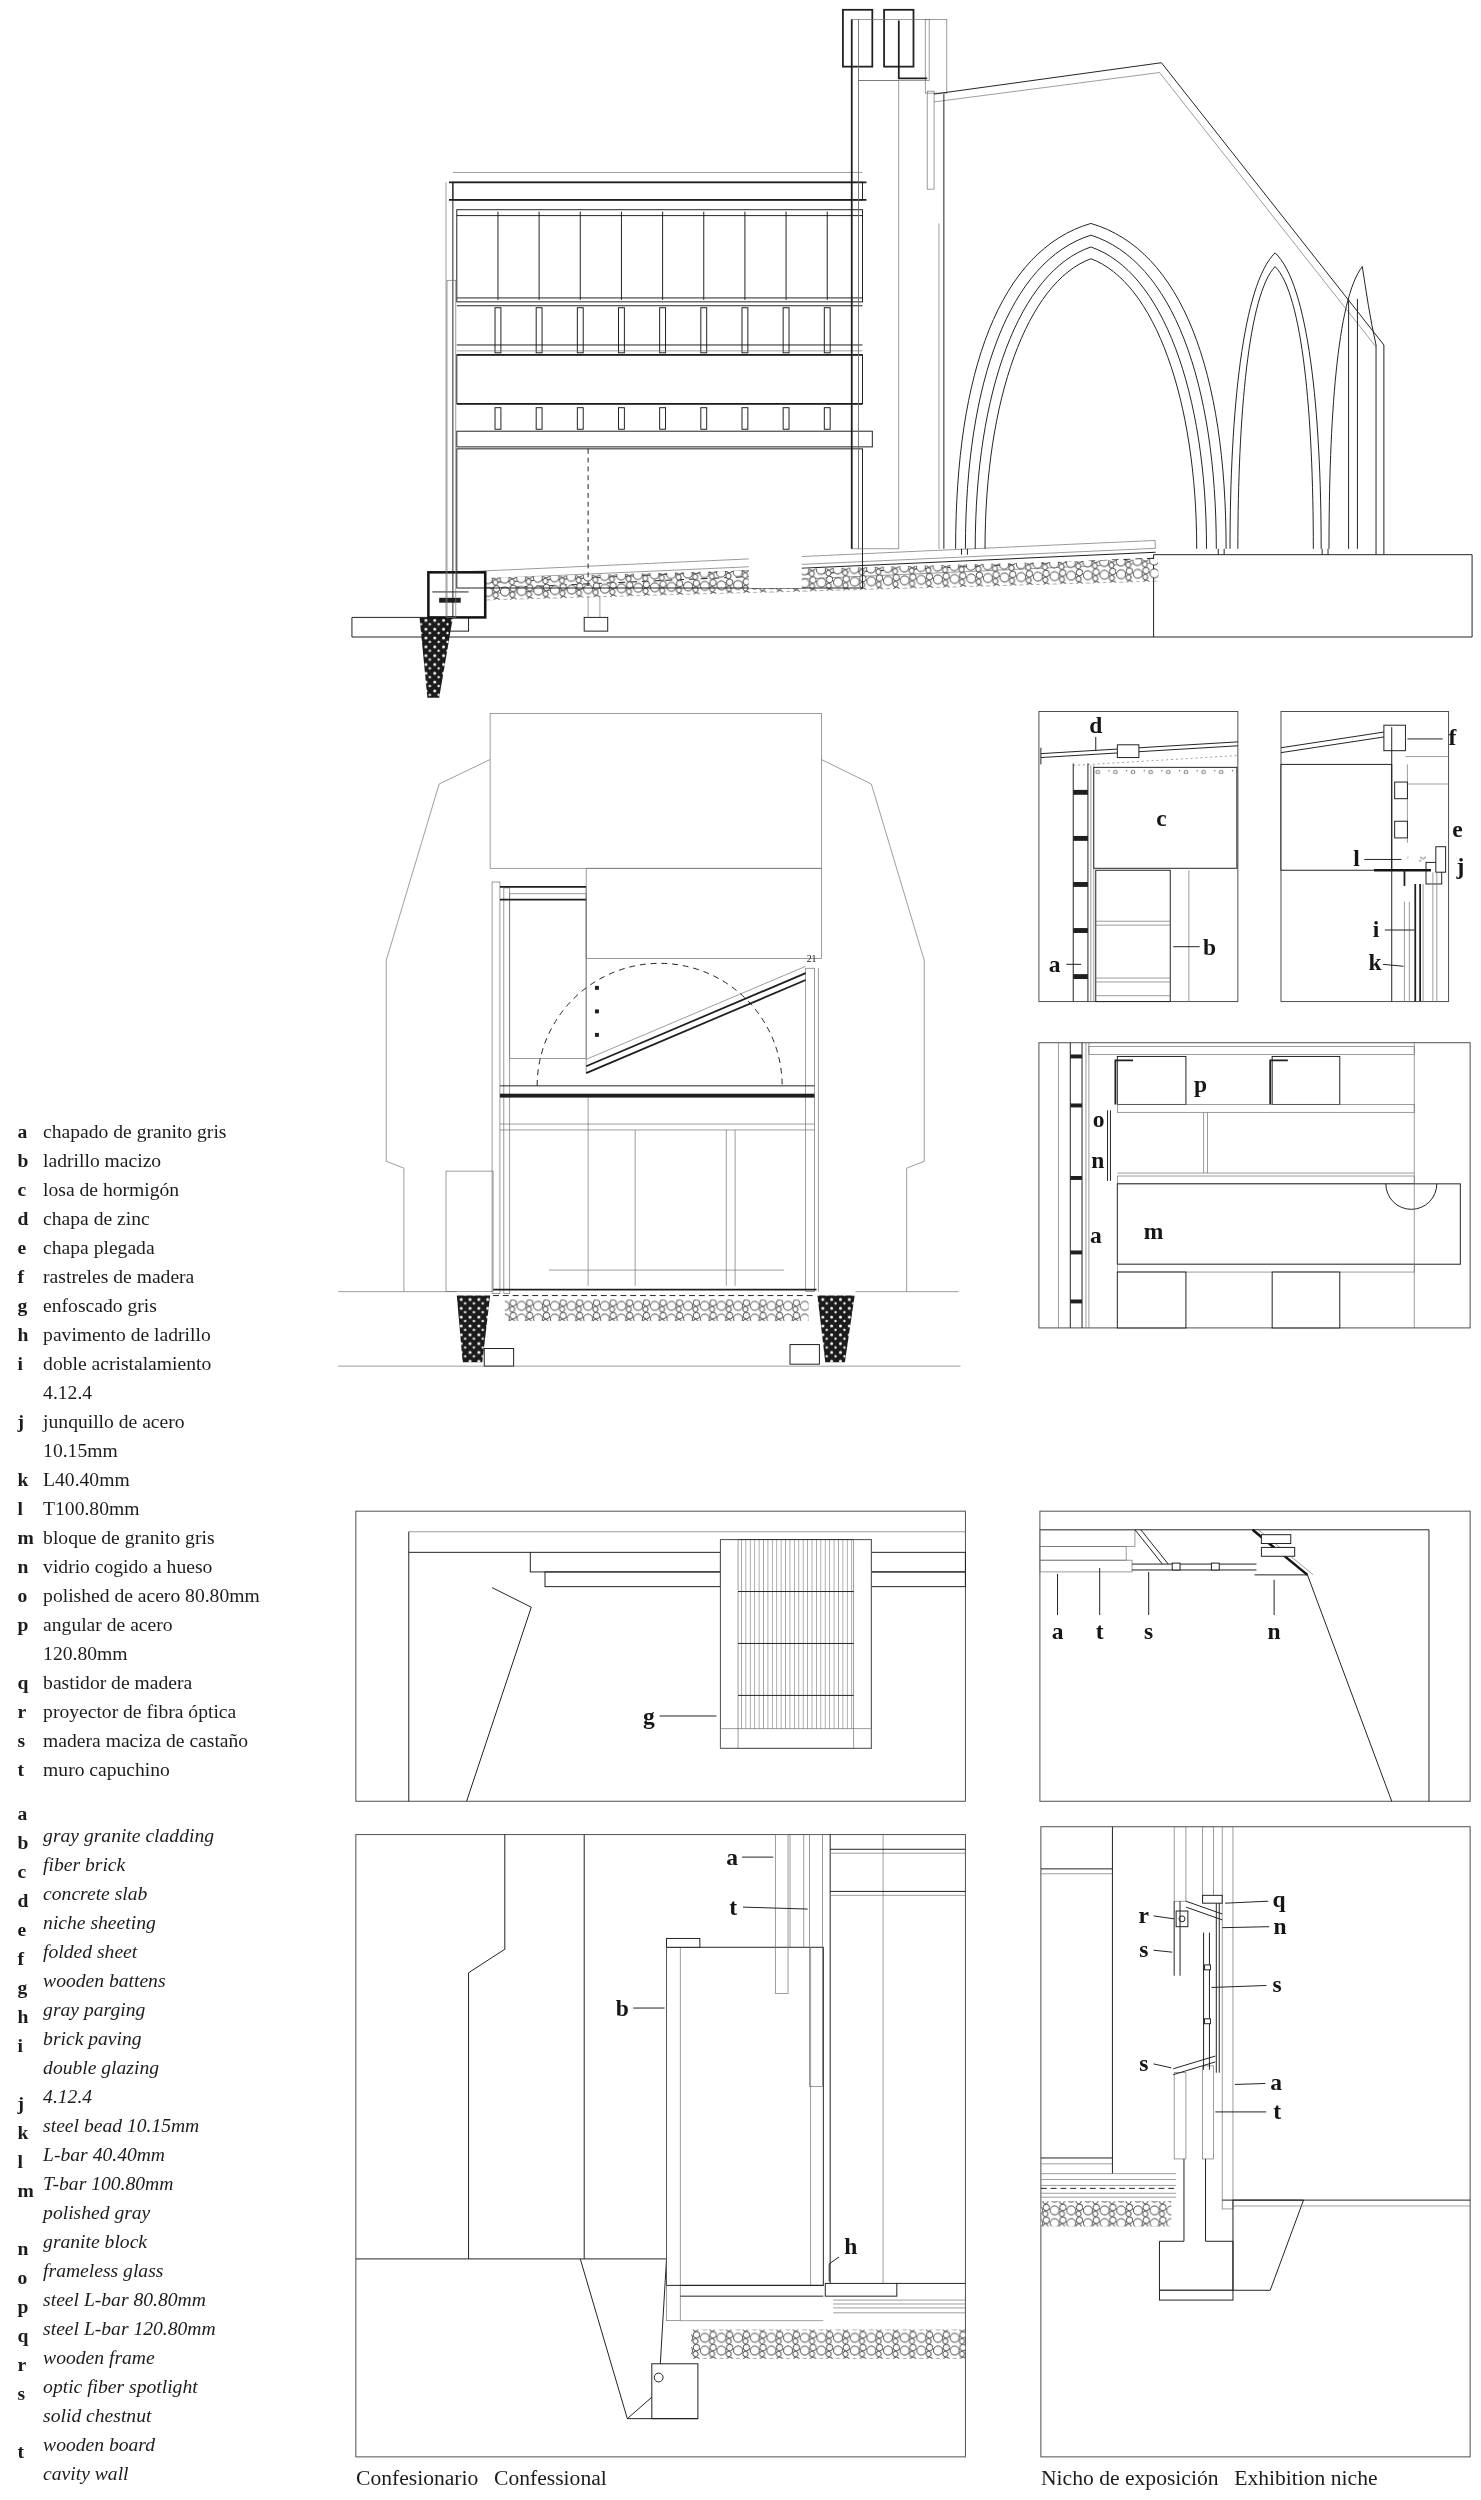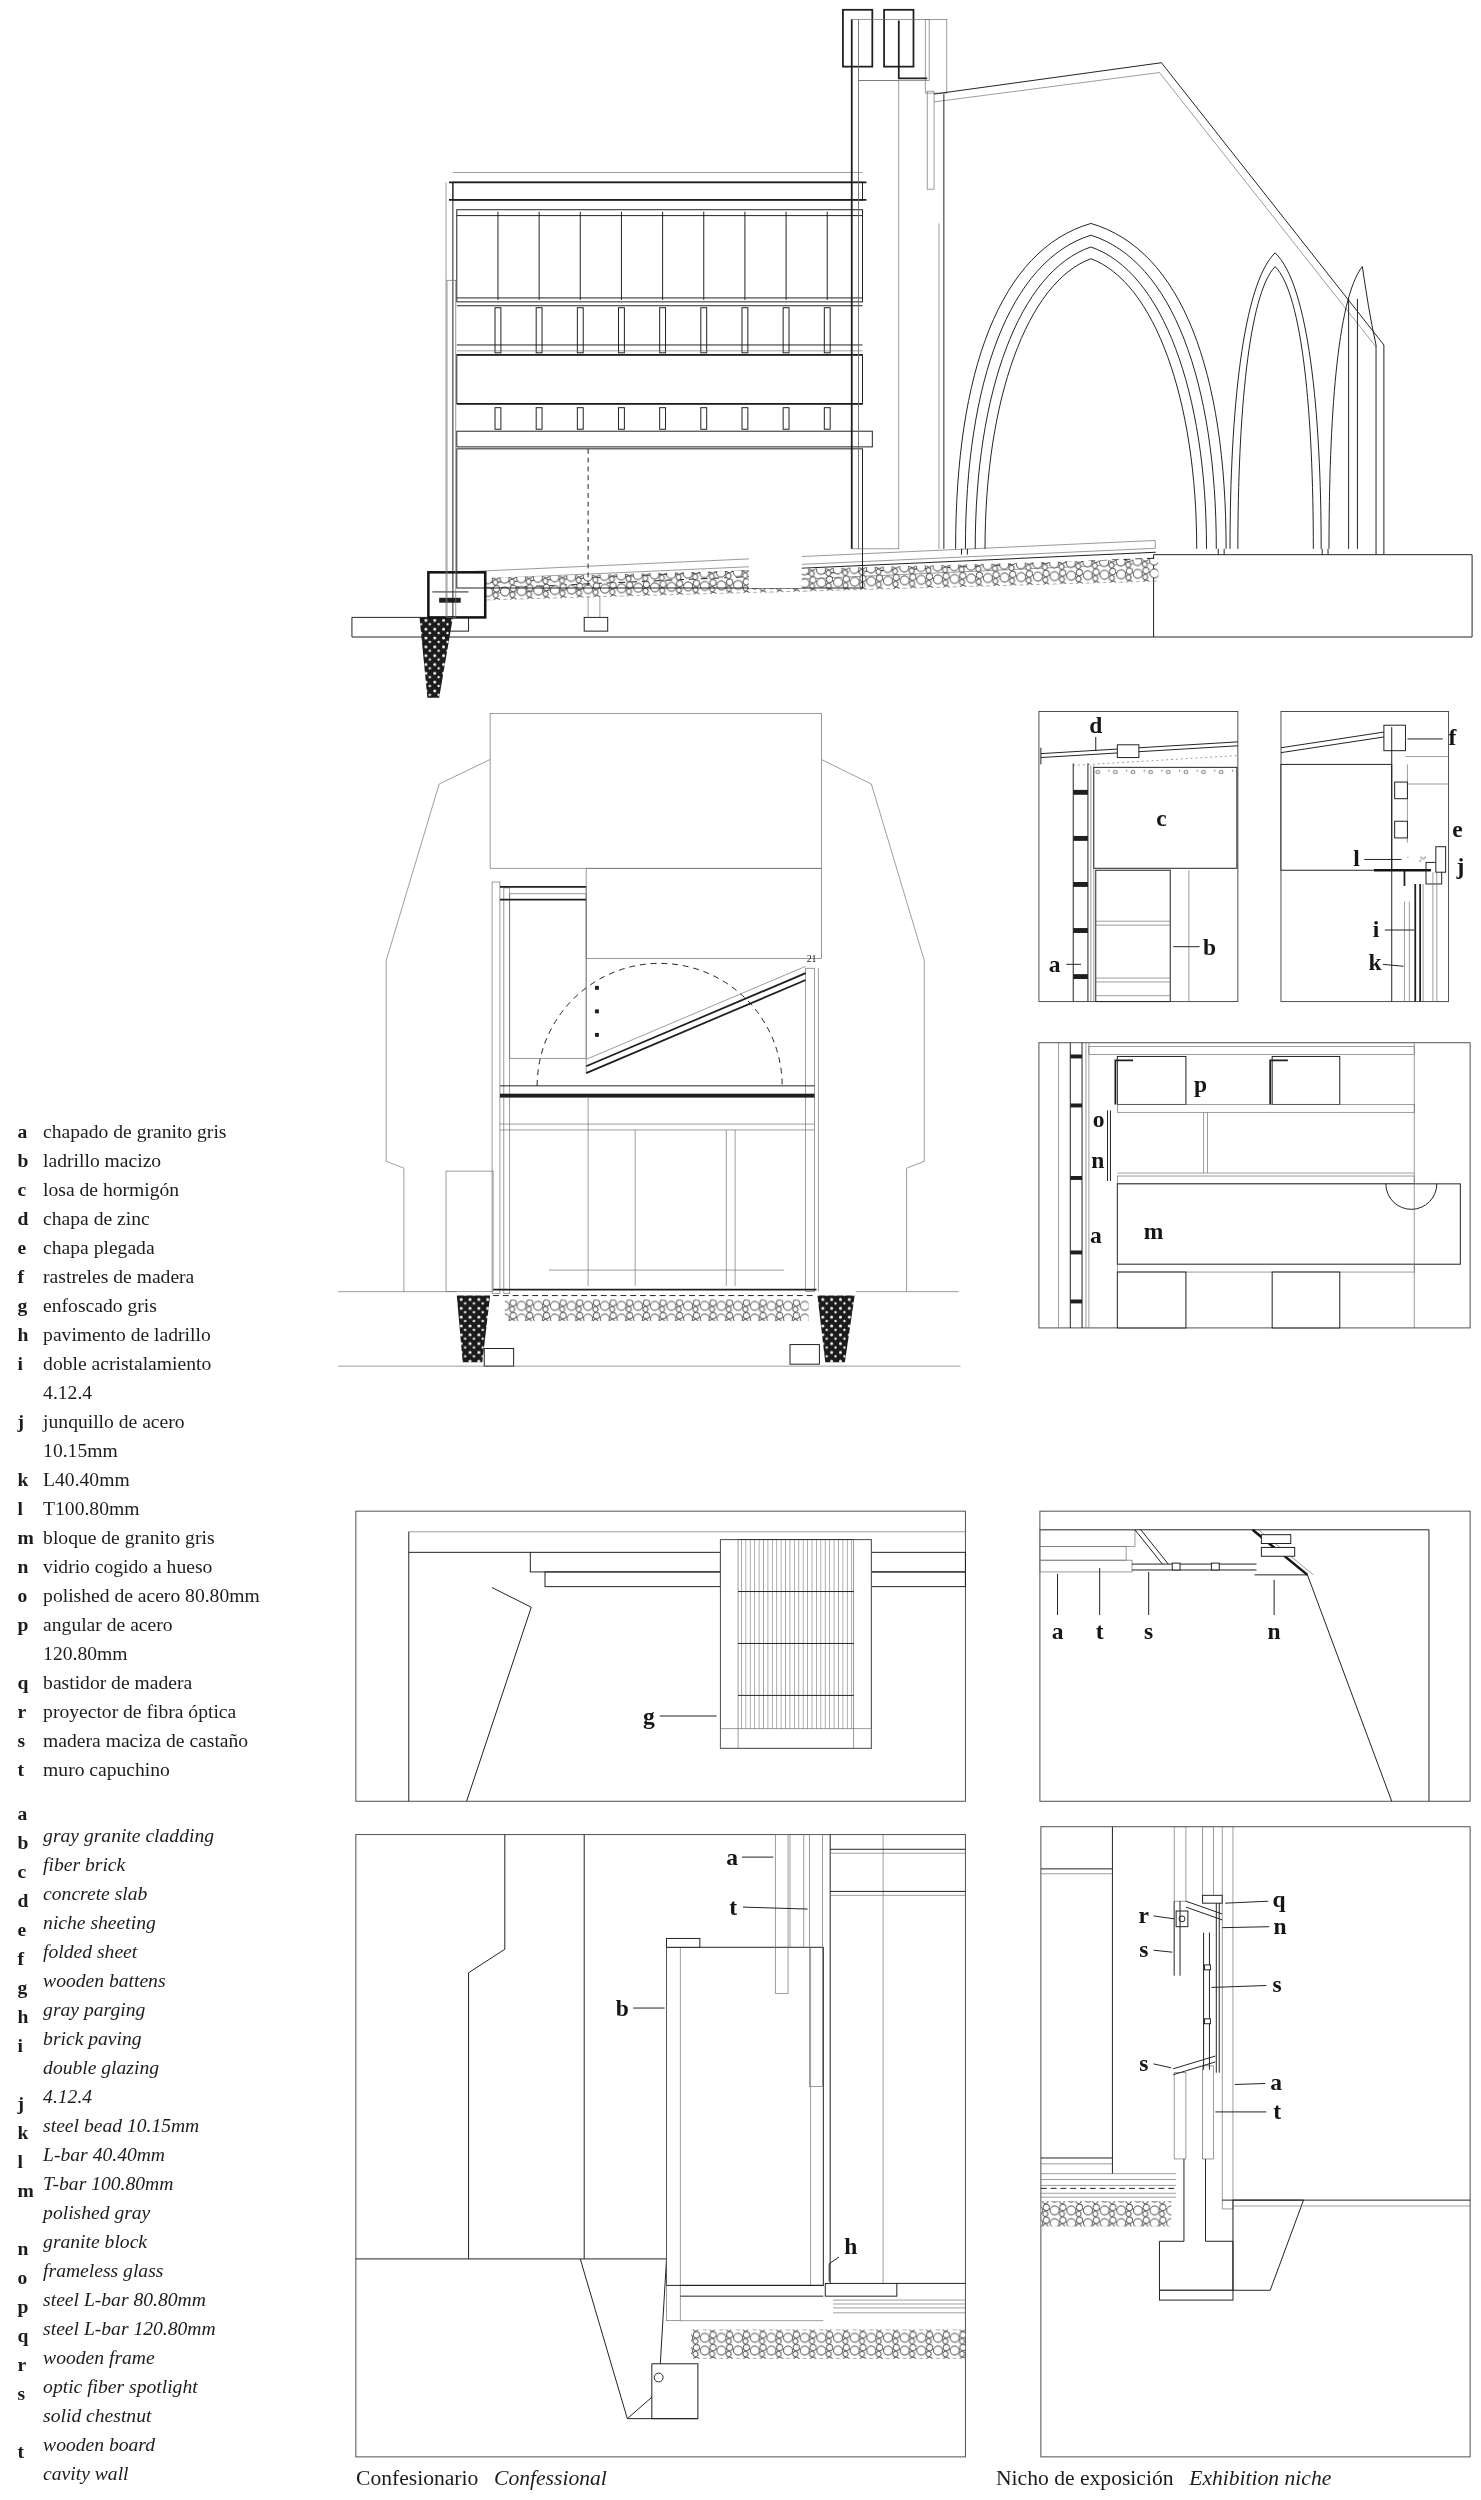--- a/index.html
+++ b/index.html
@@ -18,21 +18,21 @@
   .sml{font:10px "Liberation Serif",serif;fill:#161616;text-anchor:middle;}
   .ld{stroke:#1f1f1f;stroke-width:1;fill:none;}
   
   .legend{position:absolute;left:17.6px;width:314px;color:#1c1c1c;}
   .lg-row{display:flex;height:29px;line-height:29px;font-size:19.6px;}
   .lg-key{width:25.5px;font-weight:bold;flex:0 0 25.5px;}
   .lg-text{white-space:nowrap;}
   .legend.en .lg-text{font-style:italic;margin-top:22px;}
   
   .caption{position:absolute;top:2466px;font-size:21.6px;color:#1c1c1c;white-space:nowrap;}
-  .caption .sec{font-style:italic;margin-left:15.7px;}
+  .caption .sec{margin-left:15.7px;}
 </style>
 </head>
 <body>
 
 <div class="page">
 
 <svg class="drawing" width="1482" height="2500" viewBox="0 0 1512 2551">
   <defs>
     <pattern id="brickA" width="26" height="8" patternUnits="userSpaceOnUse">
       <path d="M0,0H26 M0,4H26 M7,0V4 M20,4V8" stroke="#9a9a9a" stroke-width=".7" fill="none"></path>
@@ -780,18 +780,18 @@
 
     <div class="lg-row">
       <span class="lg-key">t</span>
       <span class="lg-text">cavity wall</span>
     </div>
   </div>
 
 <div class="caption" style="left:356px;">
   <span>Confesionario</span><span class="sec">Confessional</span>
 </div>
-<div class="caption" style="left:996px;">
+<div class="caption" style="left:1041px;">
   <span>Nicho de exposición</span><span class="sec">Exhibition niche</span>
 </div>
 
 </div>
 
 
 </body></html>

